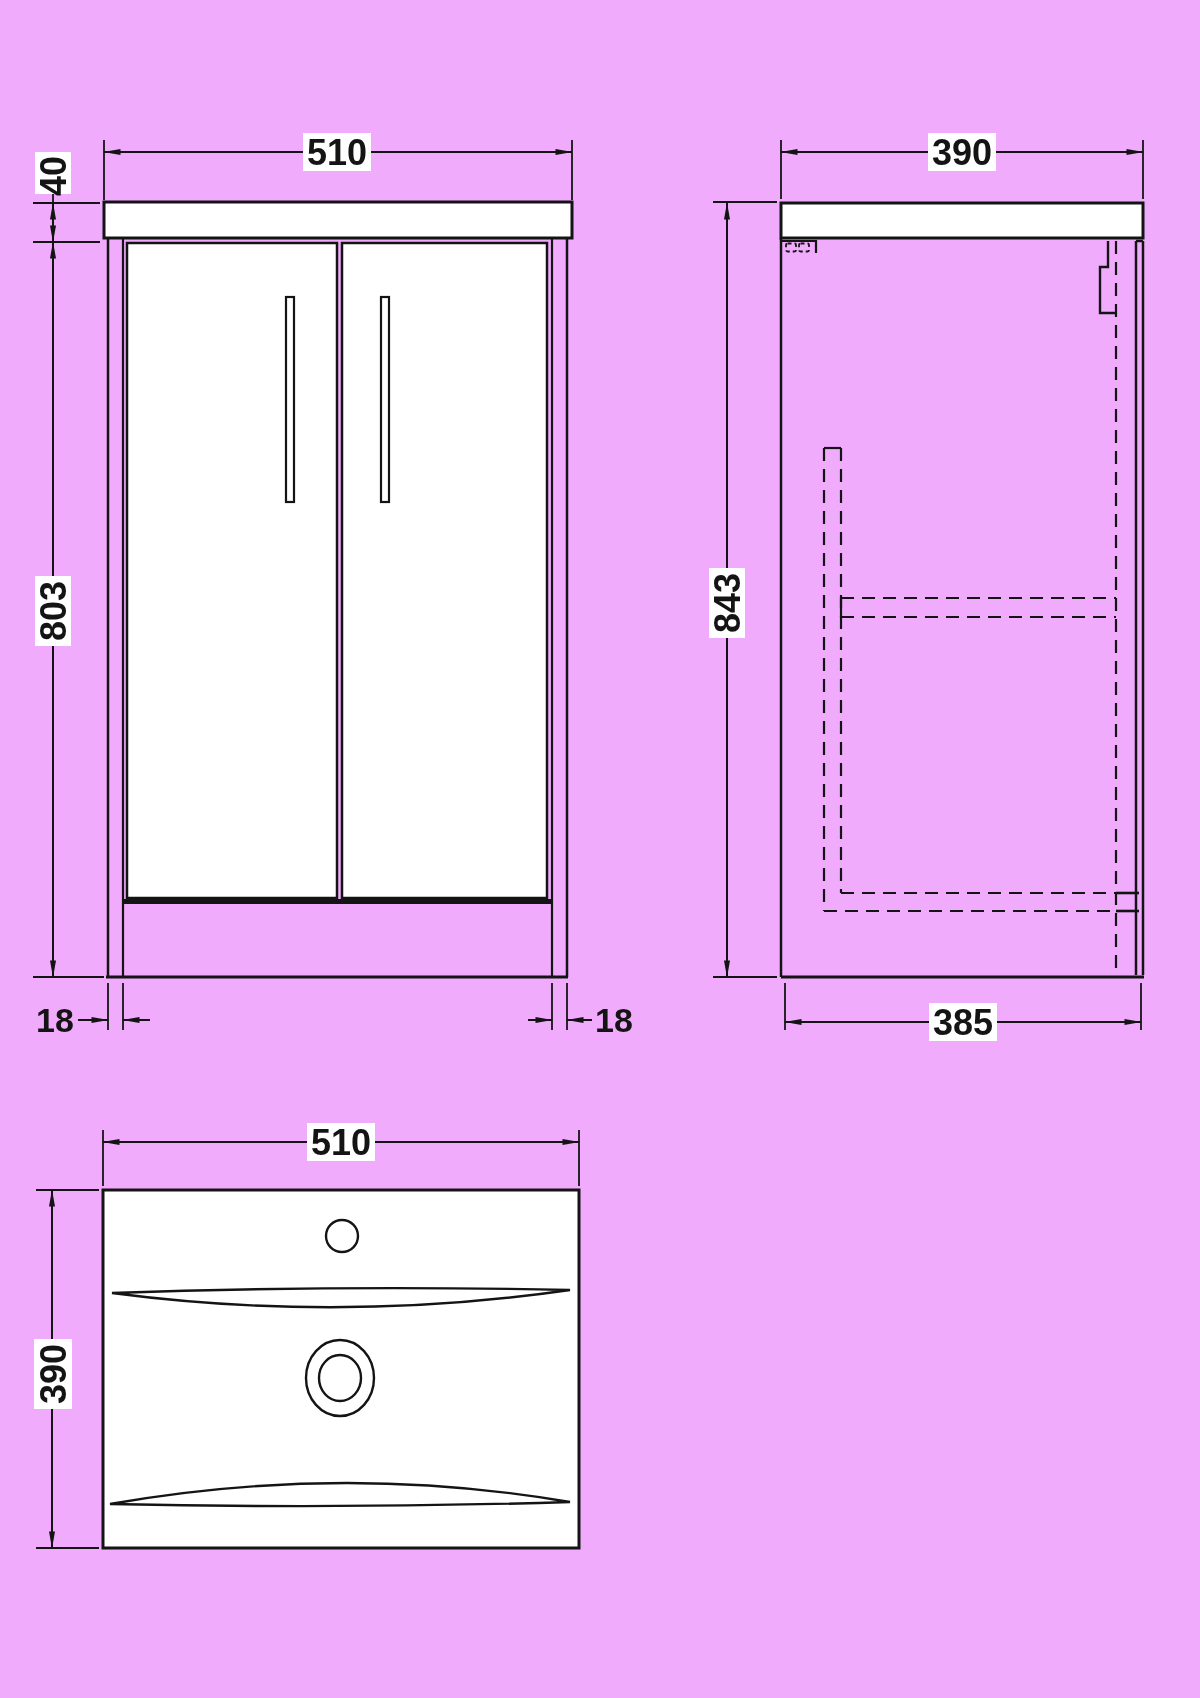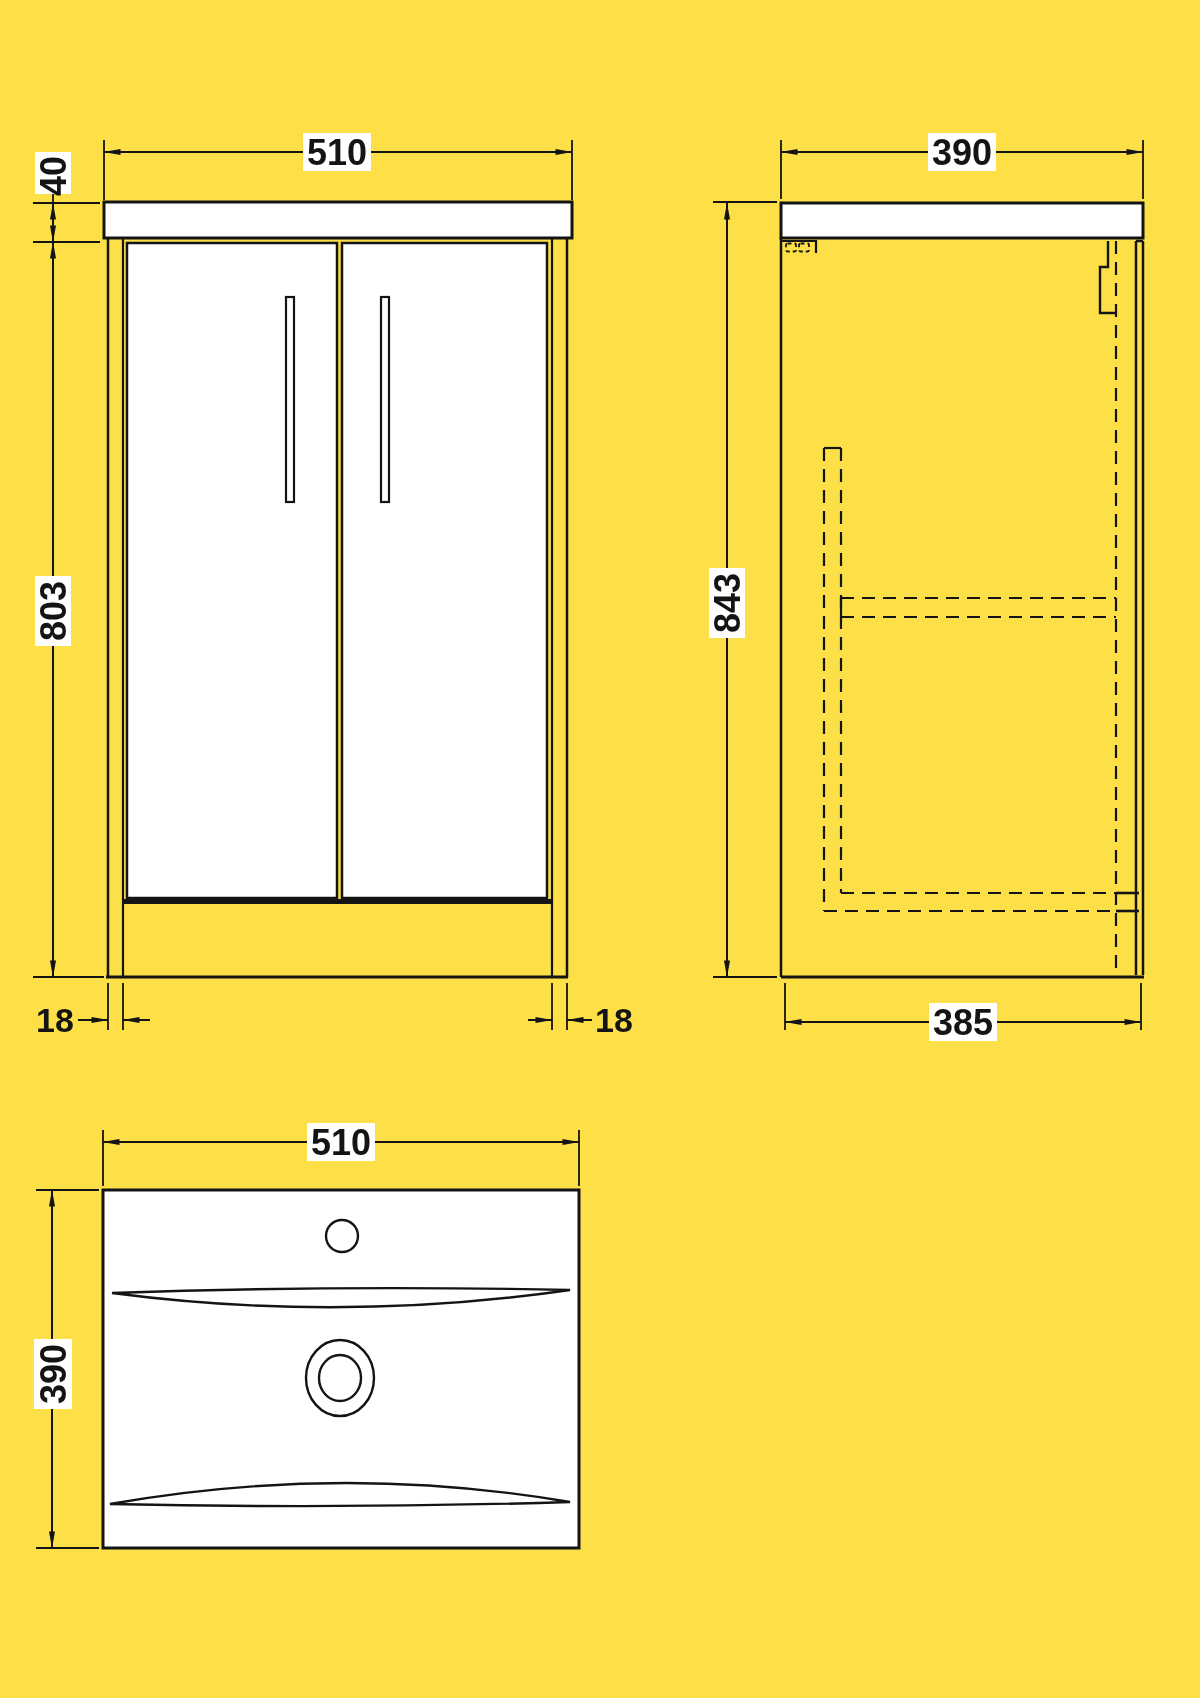--- a/index.html
+++ b/index.html
@@ -1,16 +1,16 @@
 <!DOCTYPE html>
 <html><head>
 <meta charset="utf-8">
 <style>
   html,body{margin:0;padding:0;background:#ffffff;}
-  .sheet{width:1200px;height:1698px;background:#fde047;position:relative;overflow:hidden;
+  .sheet{width:1200px;height:1698px;background:#f0abfc;position:relative;overflow:hidden;
          font-family:"Liberation Sans", sans-serif;}
   svg{display:block}
   .dim-text{font-family:"Liberation Sans", sans-serif;font-weight:bold;fill:#141414;}
   .big{font-size:36px;}
   .small{font-size:34px;}
 </style>
 </head>
 <body>
 
 <div class="sheet">

